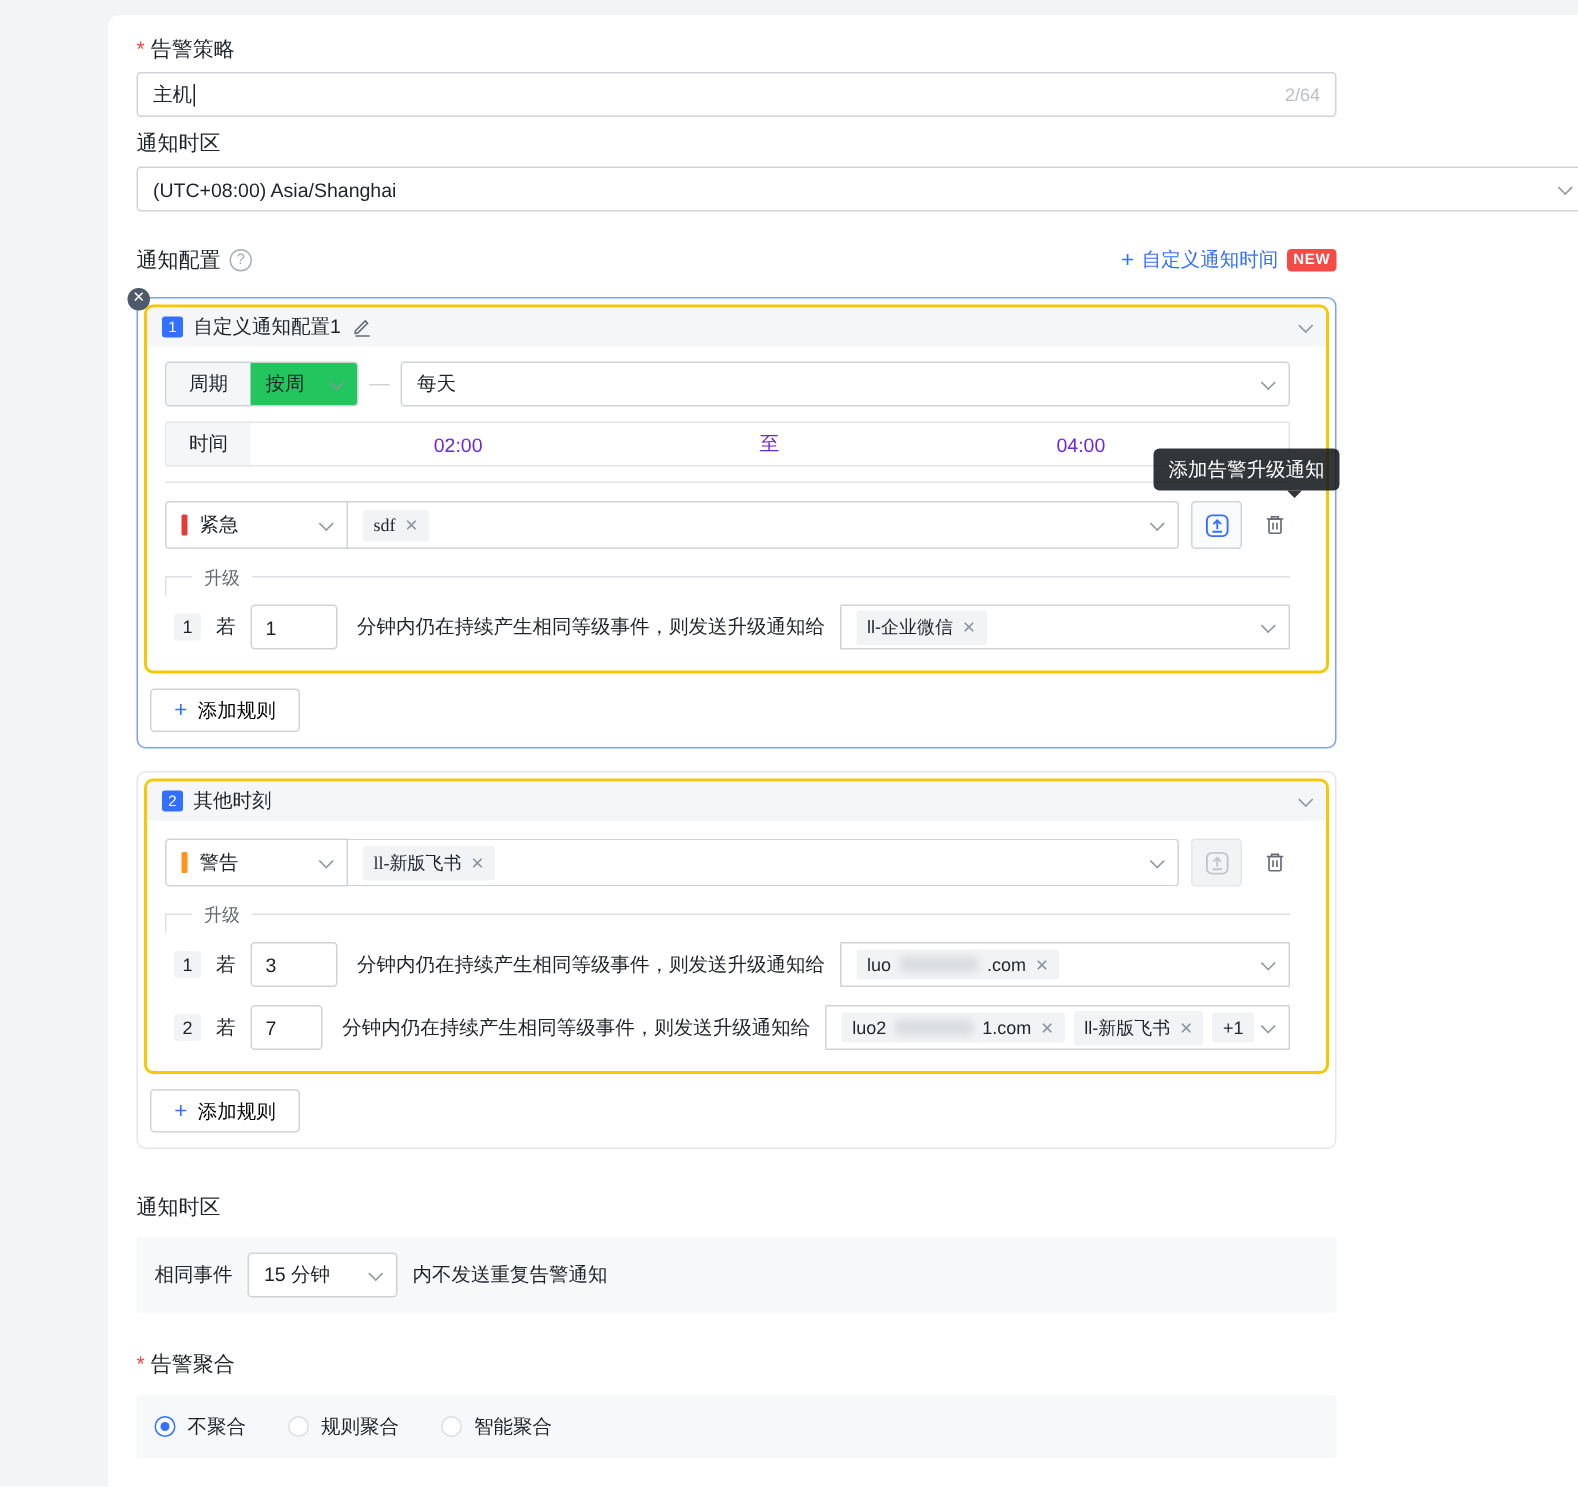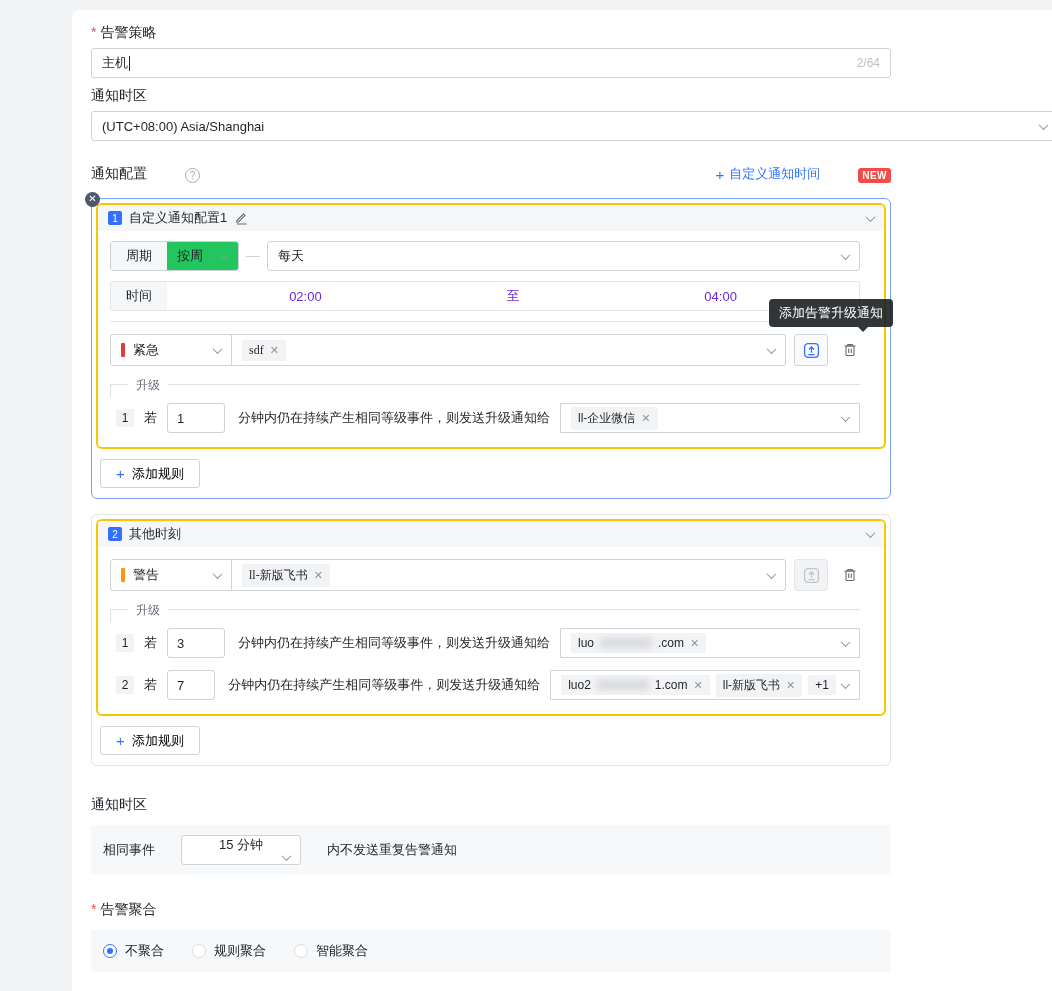--- a/index.html
+++ b/index.html
@@ -26,21 +26,21 @@
   .counter { margin-left:auto; color:#bbbfc4; font-size:12px; }
 
   .select {
     height:30px; border:1px solid #d0d3d6; border-radius:3px; background:#fff;
     display:flex; align-items:center; padding:0 10px; font-size:13px; cursor:pointer;
   }
   .chev { width:7px; height:7px; border-right:1.4px solid #8f959e; border-bottom:1.4px solid #8f959e;
     transform:rotate(45deg) translate(-1px,-1px); flex:none; }
   .ml-auto { margin-left:auto; }
 
-  .cfg-head { margin-top:22px; width:800px; display:flex; align-items:flex-end;gap:32px; }
+  .cfg-head { margin-top:22px; width:800px; display:flex; align-items:center; }
   .help { width:15px; height:15px; border-radius:50%; border:1px solid #a9aeb5; color:#a9aeb5;
     font-size:10px; display:flex; align-items:center; justify-content:center; margin-left:6px; }
   .link { color:#3370ff; font-size:13px; display:flex; align-items:center; gap:5px; cursor:pointer; }
   .plus-blue { color:#3370ff; font-size:15px; font-weight:400; }
   .new-badge { background:#f54a45; color:#fff; font-size:10px; font-weight:bold;
     padding:2px 4px; border-radius:3px; margin-left:6px; letter-spacing:.5px; }
 
   .group { position:relative; width:800px; border-radius:6px; padding:4px 4px 0 4px; margin-top:15px; }
   .group.active { border:1px solid #7aa2f4; }
   .group.normal { border:1px solid #e5e6e8; }
@@ -93,21 +93,21 @@
   .rule-text { margin:0 10px 0 13px; font-size:13px; color:#1f2329; white-space:nowrap; }
   .rule-select { flex:1; height:30px; border:1px solid #d0d3d6; border-radius:1px; display:flex;
     align-items:center; padding:0 10px; gap:6px; background:#fff; }
 
   .add-rule { margin:10px 0 10px 4px; height:29px; width:100px; border:1px solid #d0d3d6; border-radius:3px;
     background:#fff; display:flex; align-items:center; justify-content:center; gap:7px; font-size:13px; cursor:pointer; }
 
   .gray-panel { margin-top:11px; width:800px; background:#f7f8fa; border-radius:2px; display:flex; align-items:center; padding:0 12px; }
   .repeat-panel { height:50px; }
   .agg-panel { height:42px; gap:28px; }
-  .inline-select { width:120px; height:30px; margin:0 26px;flex-direction:column; }
+  .inline-select { width:100px; height:30px; margin:0 10px; }
   .small-text { font-size:13px; color:#1f2329; }
 
   .radio-opt { display:flex; align-items:center; gap:8px; cursor:pointer; }
   .radio { width:14px; height:14px; border-radius:50%; flex:none; position:relative; background:#fff; }
   .radio.on { border:1px solid #3370ff; }
   .radio.on::after { content:""; position:absolute; left:3px; top:3px; width:6px; height:6px; border-radius:50%; background:#3370ff; }
   .radio.off { border:1px solid #dcdee1; }
 
   .tooltip { position:absolute; left:697px; top:289px; background:rgba(23,26,29,.88); color:#fff;
     font-size:13px; padding:5px 10px; border-radius:4px; z-index:10; white-space:nowrap; }

